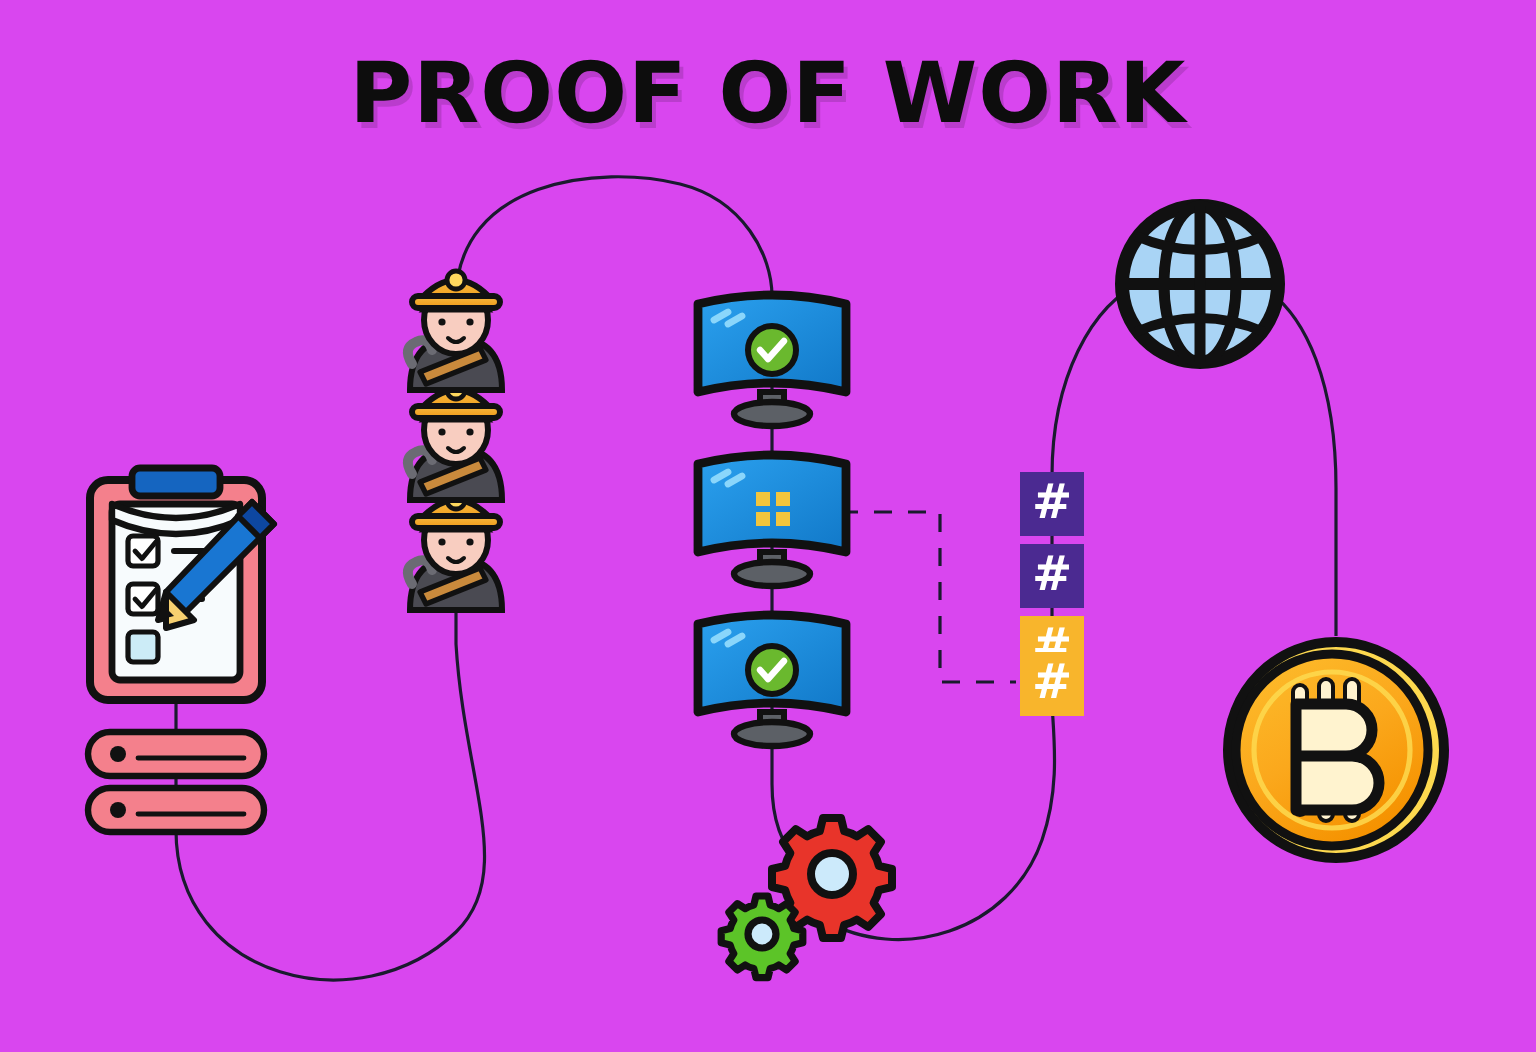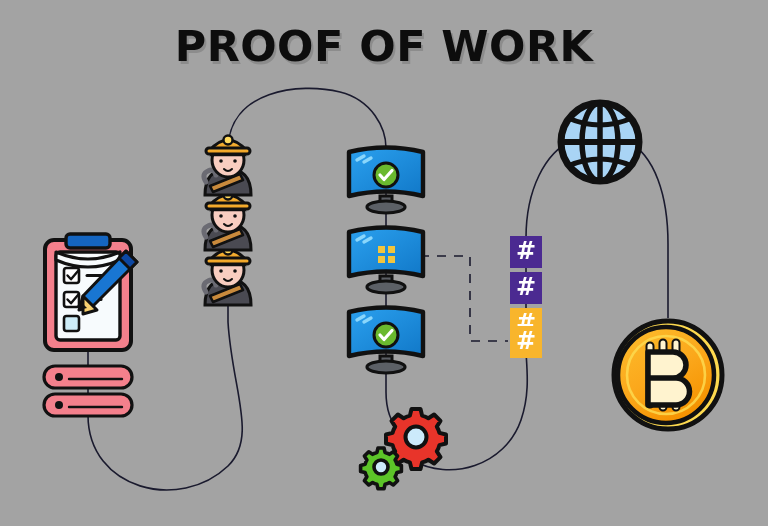--- a/index.html
+++ b/index.html
@@ -41,21 +41,21 @@
     position: absolute;
     width: 0;
     height: 0;
     overflow: hidden;
     opacity: 0;
   }
 </style>
 </head>
 <body>
 
-<div id="infographic" style="background: #a3a3a3;">
+<div id="infographic" style="background: #d946ef;">
 
   <div id="title">PROOF OF WORK</div>
 
   <svg id="scene" width="768" height="526" viewBox="0 0 768 526">
     <defs>
       <linearGradient id="coinGrad" x1="0" y1="0" x2="0.6" y2="1">
         <stop offset="0%" stop-color="#fdbe2d"></stop>
         <stop offset="55%" stop-color="#fba81c"></stop>
         <stop offset="100%" stop-color="#f59200"></stop>
       </linearGradient>

